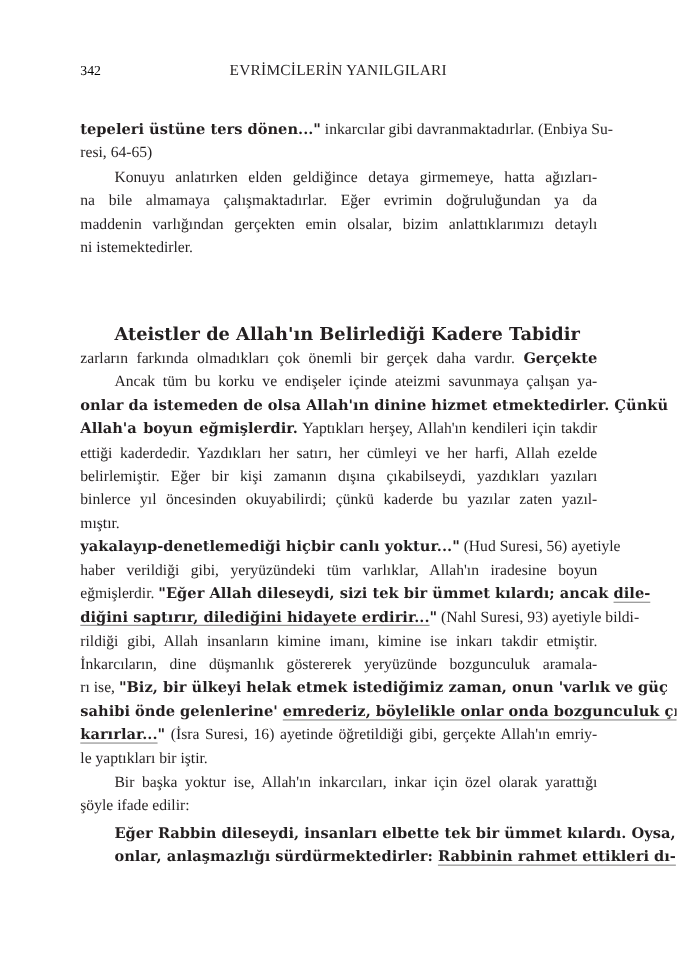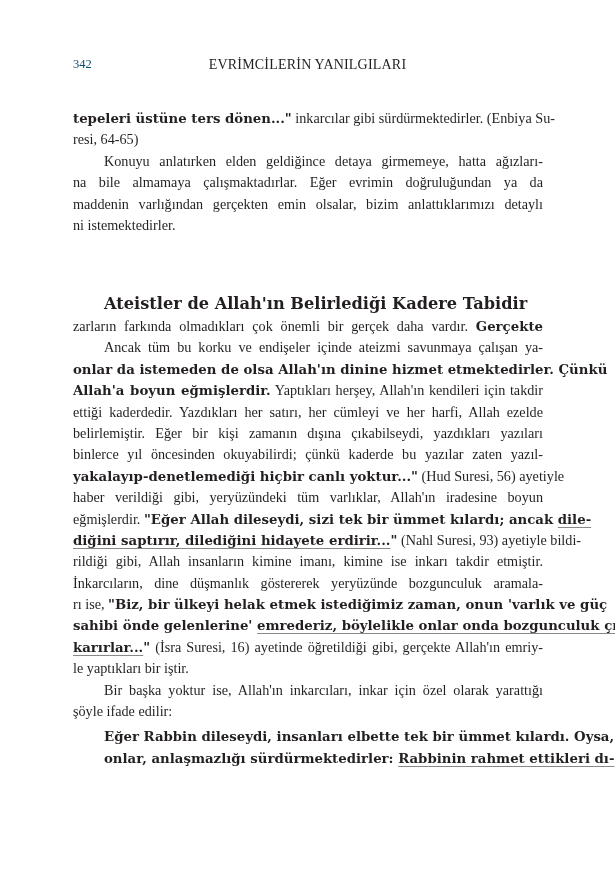--- a/index.html
+++ b/index.html
@@ -1,19 +1,19 @@
 <!DOCTYPE html>
 <html><head>
   <meta charset="utf-8">
   <style>
     html, body { margin: 0; padding: 0; background: #ffffff; }
     body { width: 615px; height: 880px; position: relative; overflow: hidden;
       font-family: "DejaVu Serif", "Liberation Serif", serif; color: #231f20; }
     .page-number { position: absolute; left: 73px; top: 57px; font-size: 12.5px;
-      font-family: "Liberation Serif", serif; color: #0c4a6e; }
+      font-family: "Liberation Serif", serif; color: #000000; }
     .running-head { position: absolute; left: 0; width: 615px; top: 57px; text-align: center;
       font-family: "Liberation Serif", serif; font-size: 14px; letter-spacing: 0.2px; color: #231f20; }
     .col { position: absolute; left: 73px; width: 470px; }
     .ln { height: 21.4px; line-height: 21.4px; font-size: 14.2px; white-space: nowrap;
       text-align: justify; text-align-last: justify; font-family: "Liberation Serif", serif; }
     .ln.last { text-align-last: left; }
     .ln.ind { padding-left: 31px; }
     .ln.quote { padding-left: 31px; }
     b { font-family: "DejaVu Serif", serif; font-weight: bold; font-size: 13.3px; }
     .u { text-decoration: underline; text-decoration-color: #888; text-underline-offset: 3px; }
@@ -22,39 +22,40 @@
     #block1 { top: 108px; }
     #block2 { top: 292px; }
   </style>
 </head>
 <body>
 
 <div class="page-number">342</div>
 <div class="running-head">EVRİMCİLERİN YANILGILARI</div>
 
 <div class="col" id="block1">
-  <div class="ln"><b>tepeleri üstüne ters dönen..."</b><span> inkarcılar gibi sürdürmektedirler. (Enbiya Su-</span></div>
+  <div class="ln"><b>tepeleri üstüne ters dönen..."</b><span> inkarcılar gibi davranmaktadırlar. (Enbiya Su-</span></div>
   <div class="ln last"><span>resi, 64-65)</span></div>
   <div class="ln ind">Konuyu anlatırken elden geldiğince detaya girmemeye, hatta ağızları-</div>
   <div class="ln">na bile almamaya çalışmaktadırlar. Eğer evrimin doğruluğundan ya da</div>
   <div class="ln">maddenin varlığından gerçekten emin olsalar, bizim anlattıklarımızı detaylı</div>
   <div class="ln last">ni istemektedirler.</div>
 </div>
 
 <div class="col" id="block2">
   <div class="heading">Ateistler de Allah'ın Belirlediği Kadere Tabidir</div>
 
   <div>
     <div class="ln"><span>zarların farkında olmadıkları çok önemli bir gerçek daha vardır. </span><b>Gerçekte</b></div>
     <div class="ln ind">Ancak tüm bu korku ve endişeler içinde ateizmi savunmaya çalışan ya-</div>
     <div class="ln"><b>onlar da istemeden de olsa Allah'ın dinine hizmet etmektedirler. Çünkü</b></div>
     <div class="ln"><b>Allah'a boyun eğmişlerdir.</b><span> Yaptıkları herşey, Allah'ın kendileri için takdir</span></div>
     <div class="ln">ettiği kaderdedir. Yazdıkları her satırı, her cümleyi ve her harfi, Allah ezelde</div>
     <div class="ln">belirlemiştir. Eğer bir kişi zamanın dışına çıkabilseydi, yazdıkları yazıları</div>
     <div class="ln">binlerce yıl öncesinden okuyabilirdi; çünkü kaderde bu yazılar zaten yazıl-</div>
+    <div class="ln last">mıştır.</div>
   </div>
 
   <div>
     <div class="ln"><b>yakalayıp-denetlemediği hiçbir canlı yoktur..."</b><span> (Hud Suresi, 56) ayetiyle</span></div>
     <div class="ln">haber verildiği gibi, yeryüzündeki tüm varlıklar, Allah'ın iradesine boyun</div>
     <div class="ln"><span>eğmişlerdir. </span><b>"Eğer Allah dileseydi, sizi tek bir ümmet kılardı; ancak </b><b class="u">dile-</b></div>
     <div class="ln"><b class="u">diğini saptırır, dilediğini hidayete erdirir...</b><b>"</b><span> (Nahl Suresi, 93) ayetiyle bildi-</span></div>
     <div class="ln">rildiği gibi, Allah insanların kimine imanı, kimine ise inkarı takdir etmiştir.</div>
     <div class="ln">İnkarcıların, dine düşmanlık göstererek yeryüzünde bozgunculuk aramala-</div>
     <div class="ln"><span>rı ise, </span><b>"Biz, bir ülkeyi helak etmek istediğimiz zaman, onun 'varlık ve güç</b></div>

